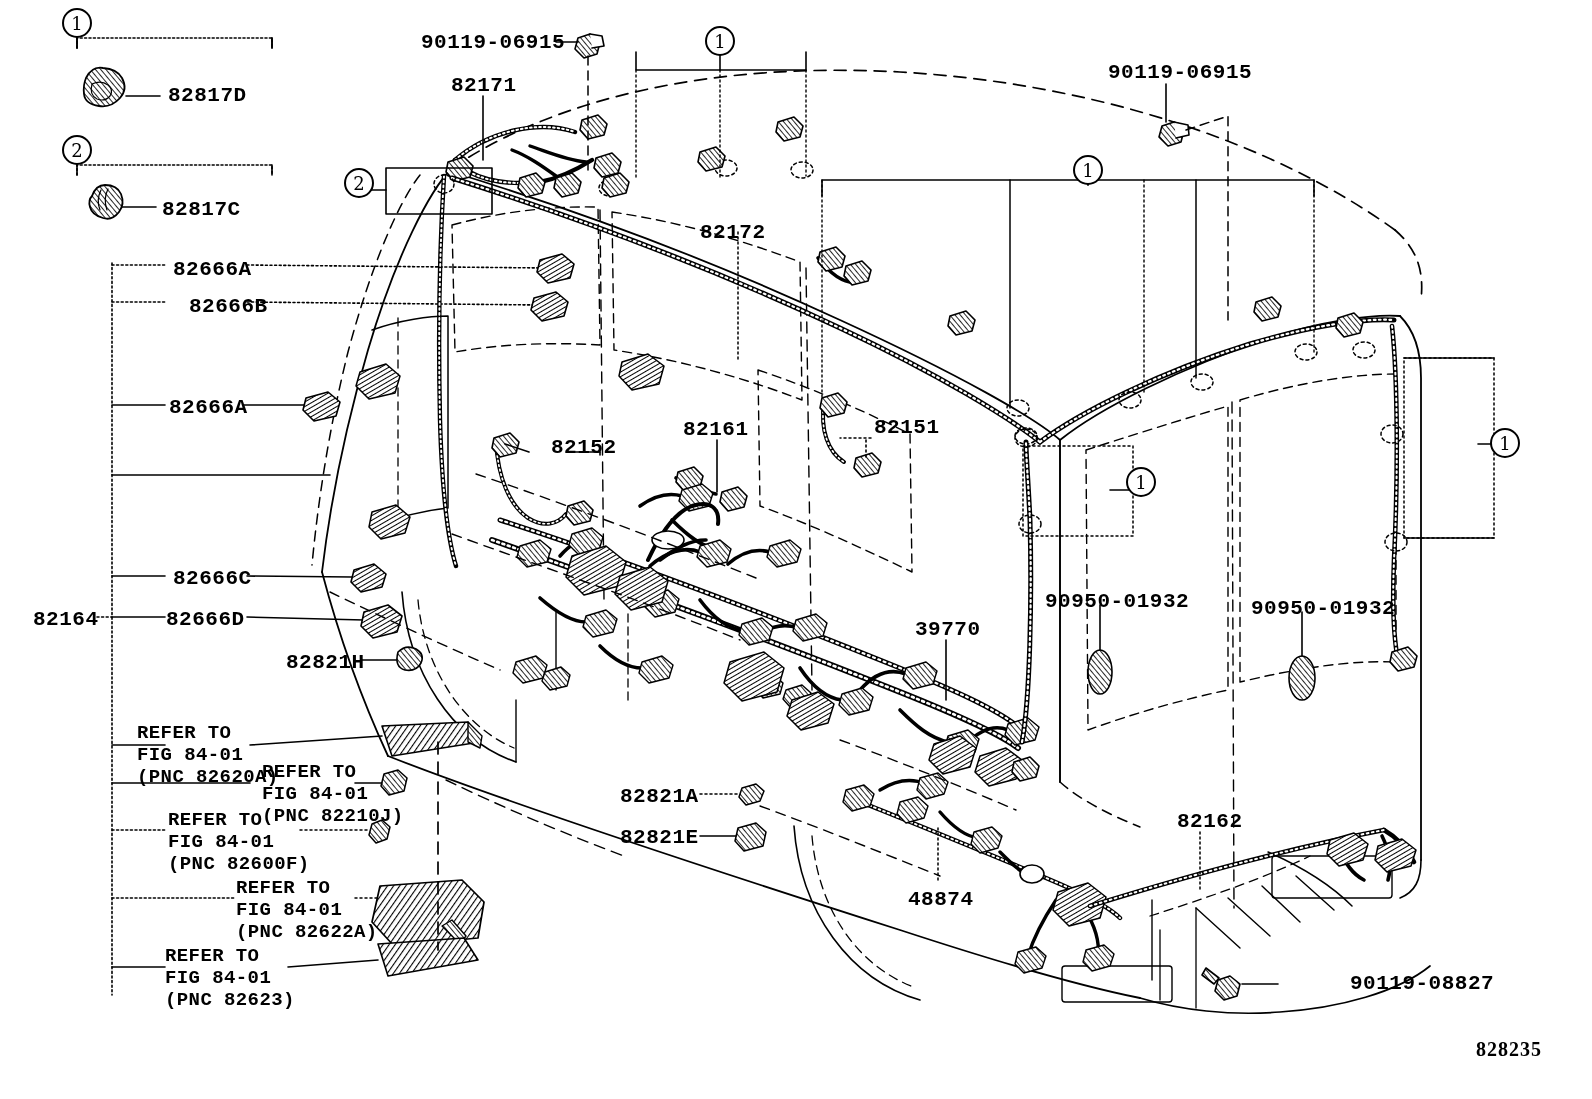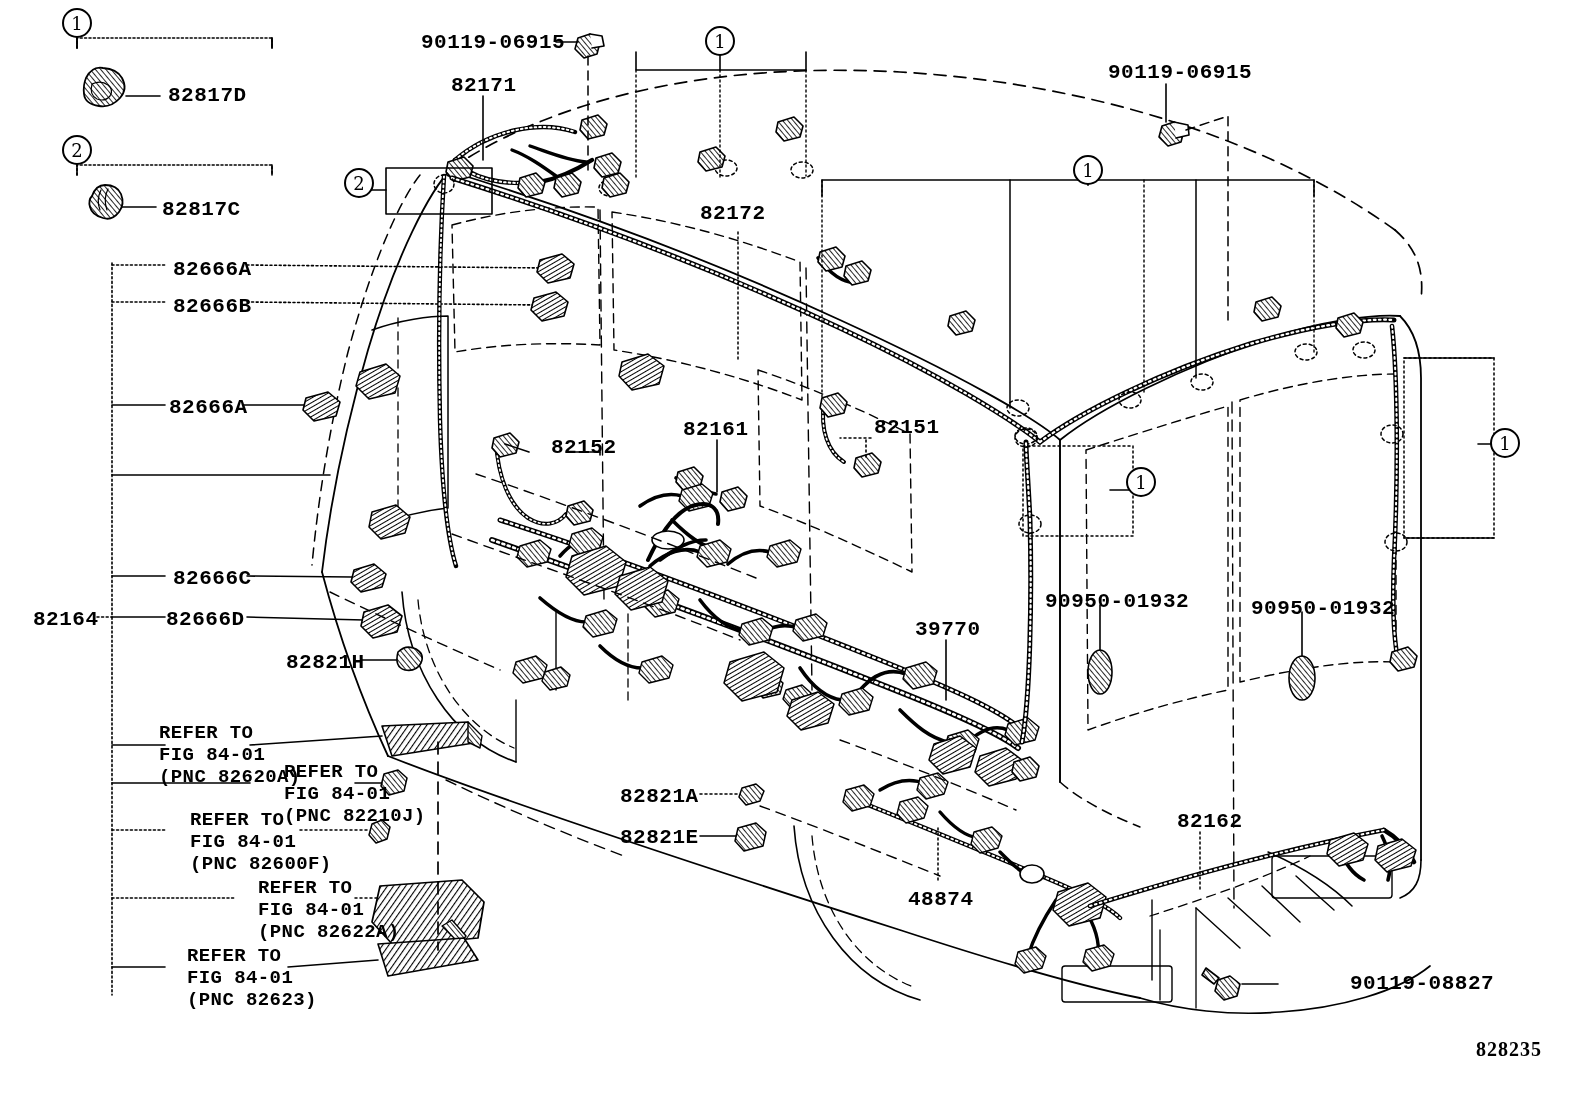--- a/index.html
+++ b/index.html
@@ -8,21 +8,21 @@
     background:#fff;overflow:hidden;
     font-family:"DejaVu Sans Mono","Liberation Mono",monospace;
   }
   #art{position:absolute;left:0;top:0;width:1592px;height:1099px;}
   .lbl{
     position:absolute;
     font-family:Liberation Mono, monospace;
     font-size:21px;font-weight:bold;color:#000;
     letter-spacing:0.5px;white-space:nowrap;line-height:1.15;
   }
-  .lbl.refer{font-size:19px;font-weight:bold;letter-spacing:0.4px;margin-left:22px;}
+  .lbl.refer{font-size:19px;font-weight:bold;letter-spacing:0.4px;}
   .figno{
     position:absolute;font-size:20px;font-weight:bold;color:#000;
     font-family:Liberation Serif, serif;
     letter-spacing:1px;
   }
   .circ{
     position:absolute;border:2px solid #000;border-radius:50%;
     width:30px;height:30px;background:#fff;
     display:flex;align-items:center;justify-content:center;
     font-size:18px;font-family:"DejaVu Serif","Liberation Serif",serif;
@@ -493,29 +493,29 @@
   <div class="circ" style="left:62px;top:135px">2</div>
   <div class="circ" style="left:344px;top:168px">2</div>
   <div class="circ" style="left:705px;top:26px">1</div>
   <div class="circ" style="left:1073px;top:155px">1</div>
   <div class="circ" style="left:1490px;top:428px">1</div>
   <div class="circ" style="left:1126px;top:467px">1</div>
 
   <div class="lbl" style="left:168px;top:84px">82817D</div>
   <div class="lbl" style="left:162px;top:198px">82817C</div>
   <div class="lbl" style="left:173px;top:258px">82666A</div>
-  <div class="lbl" style="left:173px;top:295px">82666B</div>
+  <div class="lbl" style="left:189px;top:295px">82666B</div>
   <div class="lbl" style="left:169px;top:396px">82666A</div>
   <div class="lbl" style="left:173px;top:567px">82666C</div>
   <div class="lbl" style="left:166px;top:608px">82666D</div>
   <div class="lbl" style="left:33px;top:608px">82164</div>
   <div class="lbl" style="left:286px;top:651px">82821H</div>
   <div class="lbl" style="left:421px;top:31px">90119-06915</div>
   <div class="lbl" style="left:451px;top:74px">82171</div>
-  <div class="lbl" style="left:700px;top:202px">82172</div>
+  <div class="lbl" style="left:700px;top:221px">82172</div>
   <div class="lbl" style="left:1108px;top:61px">90119-06915</div>
   <div class="lbl" style="left:551px;top:436px">82152</div>
   <div class="lbl" style="left:683px;top:418px">82161</div>
   <div class="lbl" style="left:874px;top:416px">82151</div>
   <div class="lbl" style="left:1045px;top:590px">90950-01932</div>
   <div class="lbl" style="left:1251px;top:597px">90950-01932</div>
   <div class="lbl" style="left:915px;top:618px">39770</div>
   <div class="lbl" style="left:620px;top:785px">82821A</div>
   <div class="lbl" style="left:620px;top:826px">82821E</div>
   <div class="lbl" style="left:908px;top:888px">48874</div>

